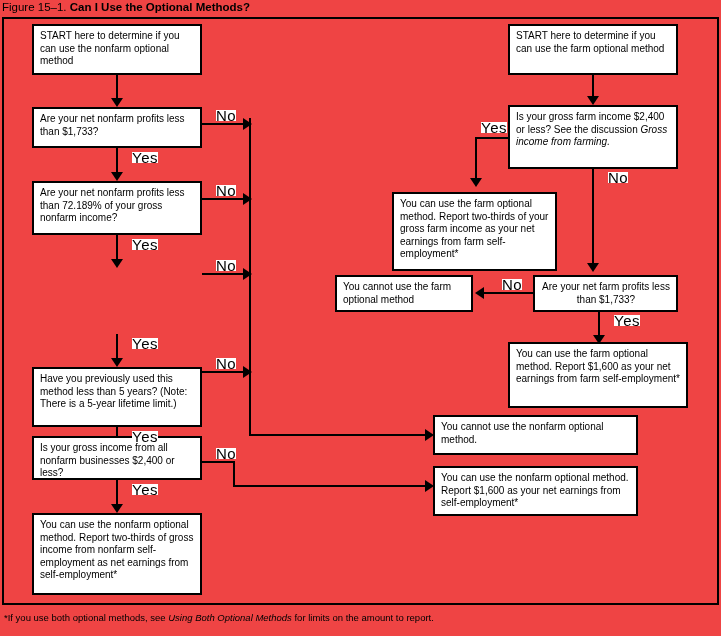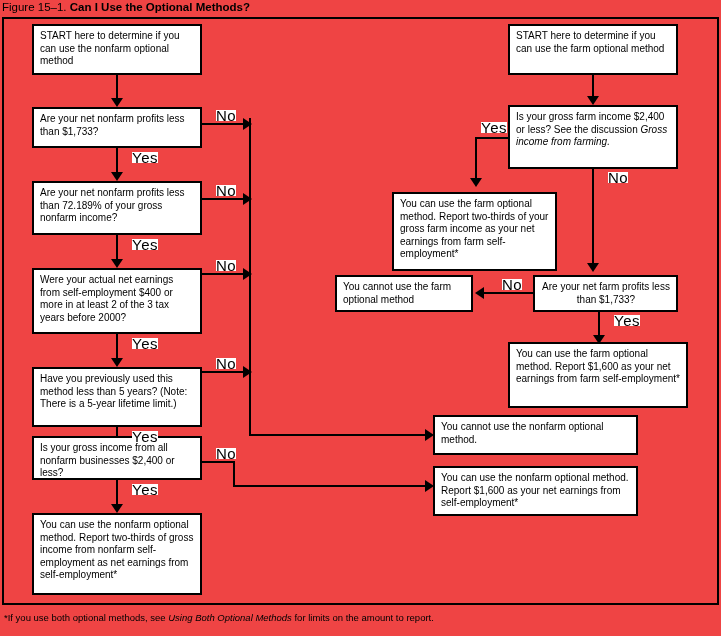--- a/index.html
+++ b/index.html
@@ -151,21 +151,20 @@
   <div class="node" style="left:32px; top:181px; width:170px; height:54px;">Are your net nonfarm profits less than 72.189% of your gross nonfarm income?</div>
 
   <div class="edge-label" style="left:124px; top:239px;">Yes</div>
   <div class="line-v" style="left:116px; top:235px; height:30px;"></div>
   <div class="arrow-down" style="left:111px; top:259px;"></div>
 
   <div class="edge-label" style="left:208px; top:185px;">No</div>
   <div class="line-h" style="left:202px; top:198px; width:44px;"></div>
   <div class="arrow-right" style="left:243px; top:193px;"></div>
 
-  <div class="node" style="left:32px; top:268px; width:170px; height:66px;">Were your actual net earnings from self-employment $400 or more in at least 2 of the 3 tax years before 2000?</div>
 
   <div class="edge-label" style="left:124px; top:338px;">Yes</div>
   <div class="line-v" style="left:116px; top:334px; height:30px;"></div>
   <div class="arrow-down" style="left:111px; top:358px;"></div>
 
   <div class="edge-label" style="left:208px; top:260px;">No</div>
   <div class="line-h" style="left:202px; top:273px; width:44px;"></div>
   <div class="arrow-right" style="left:243px; top:268px;"></div>
 
   <div class="node" style="left:32px; top:367px; width:170px; height:60px;">Have you previously used this method less than 5 years? (Note: There is a 5-year lifetime limit.)</div>

